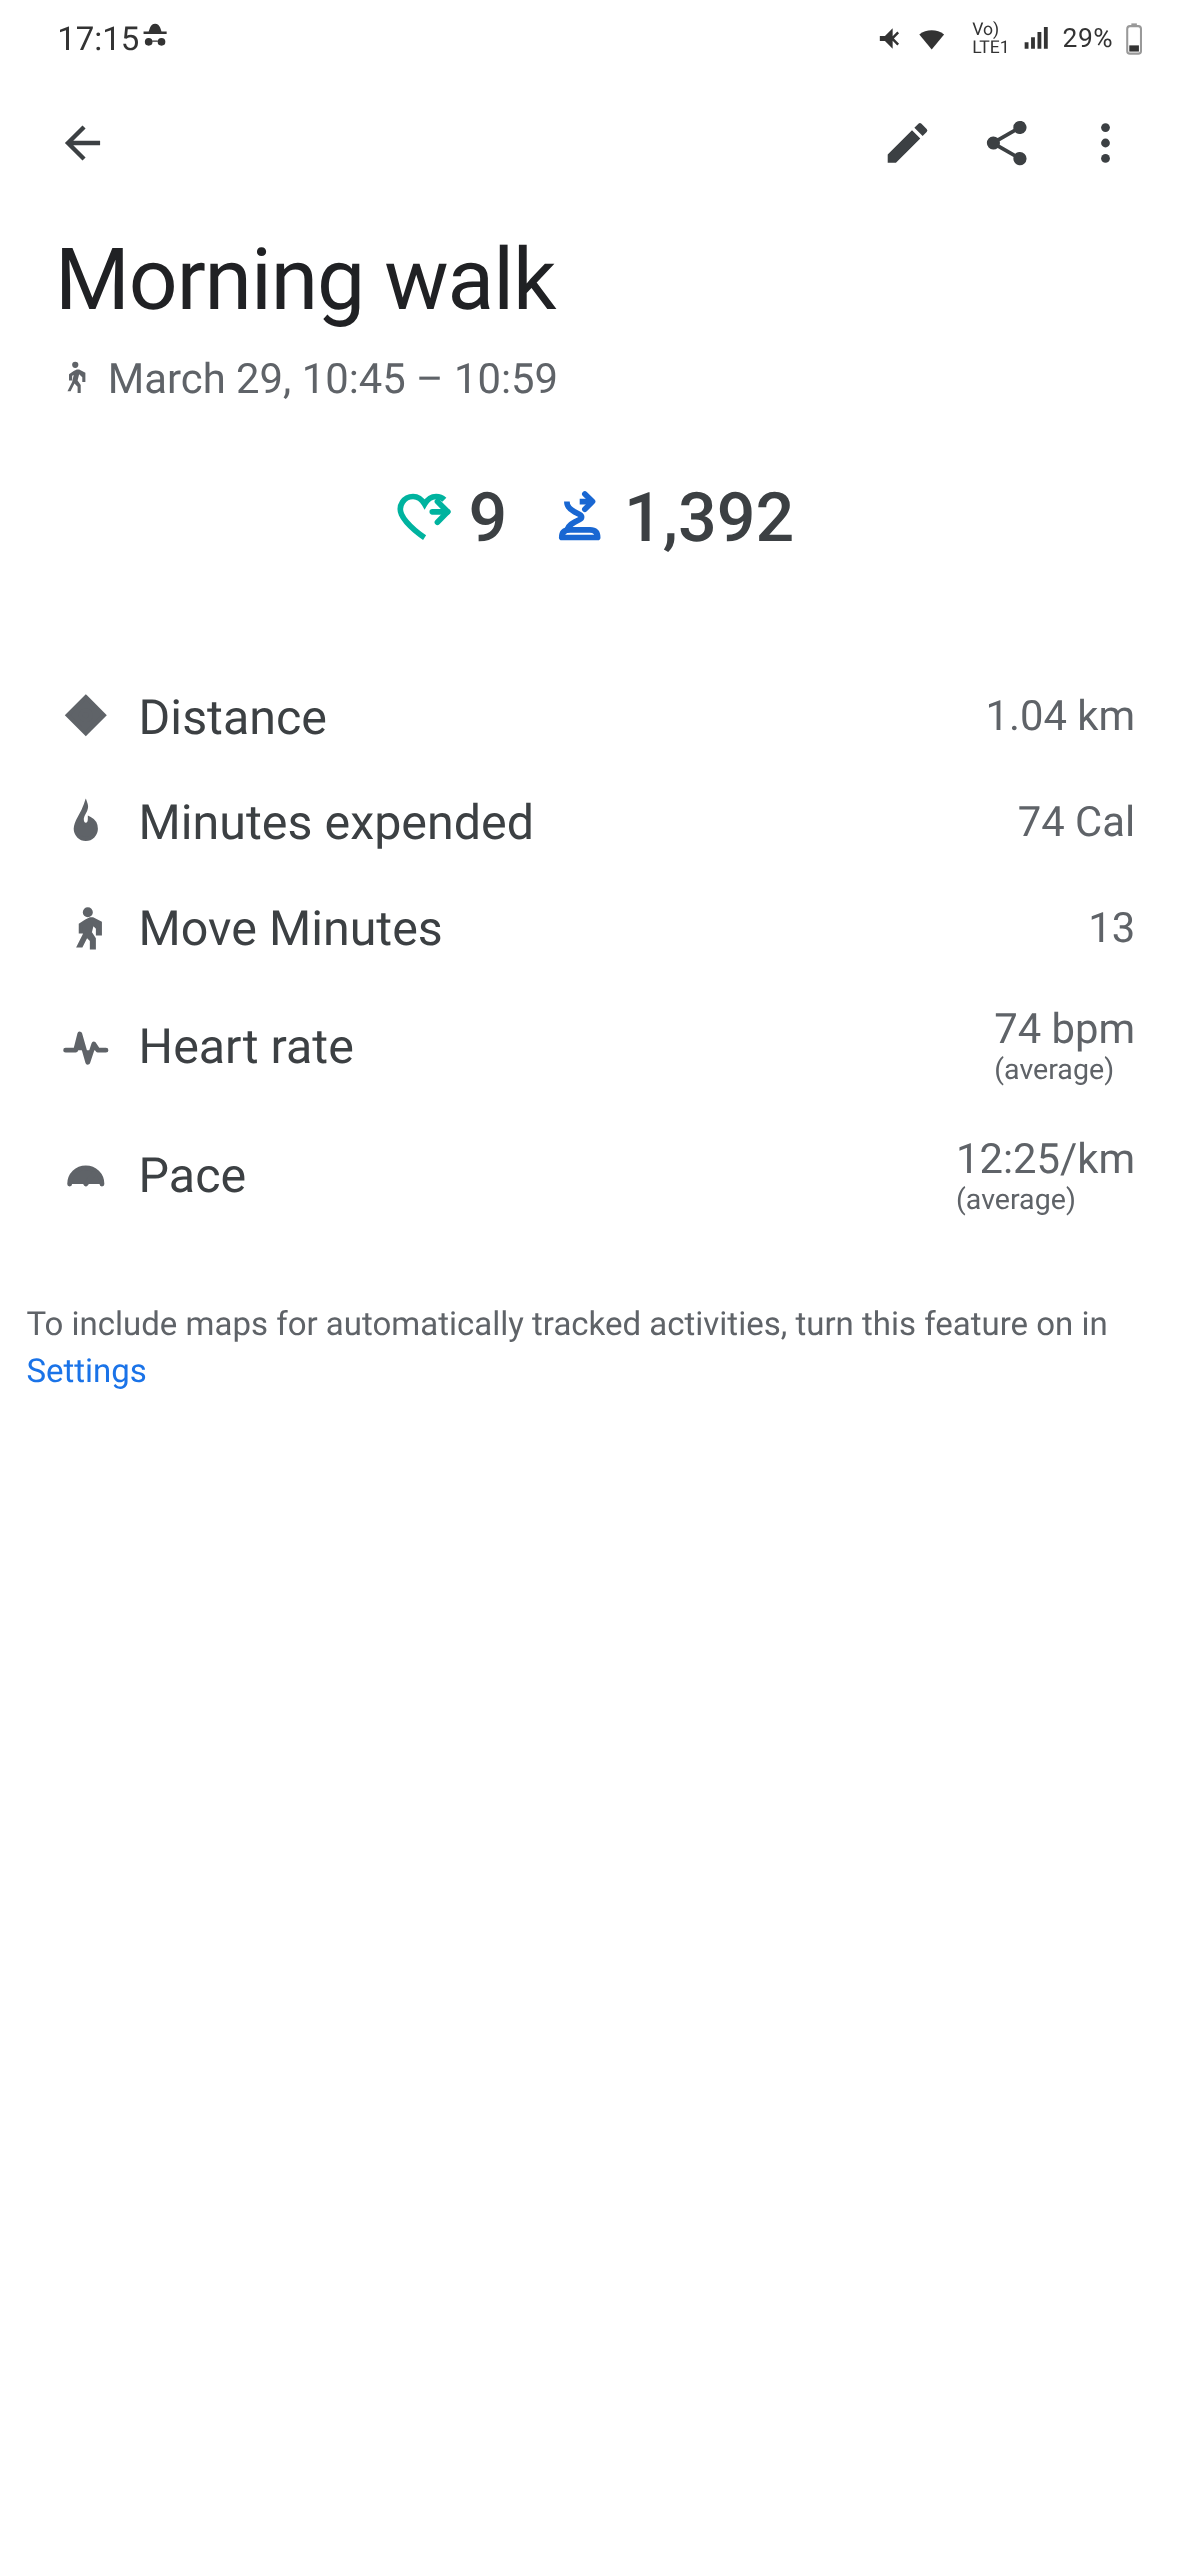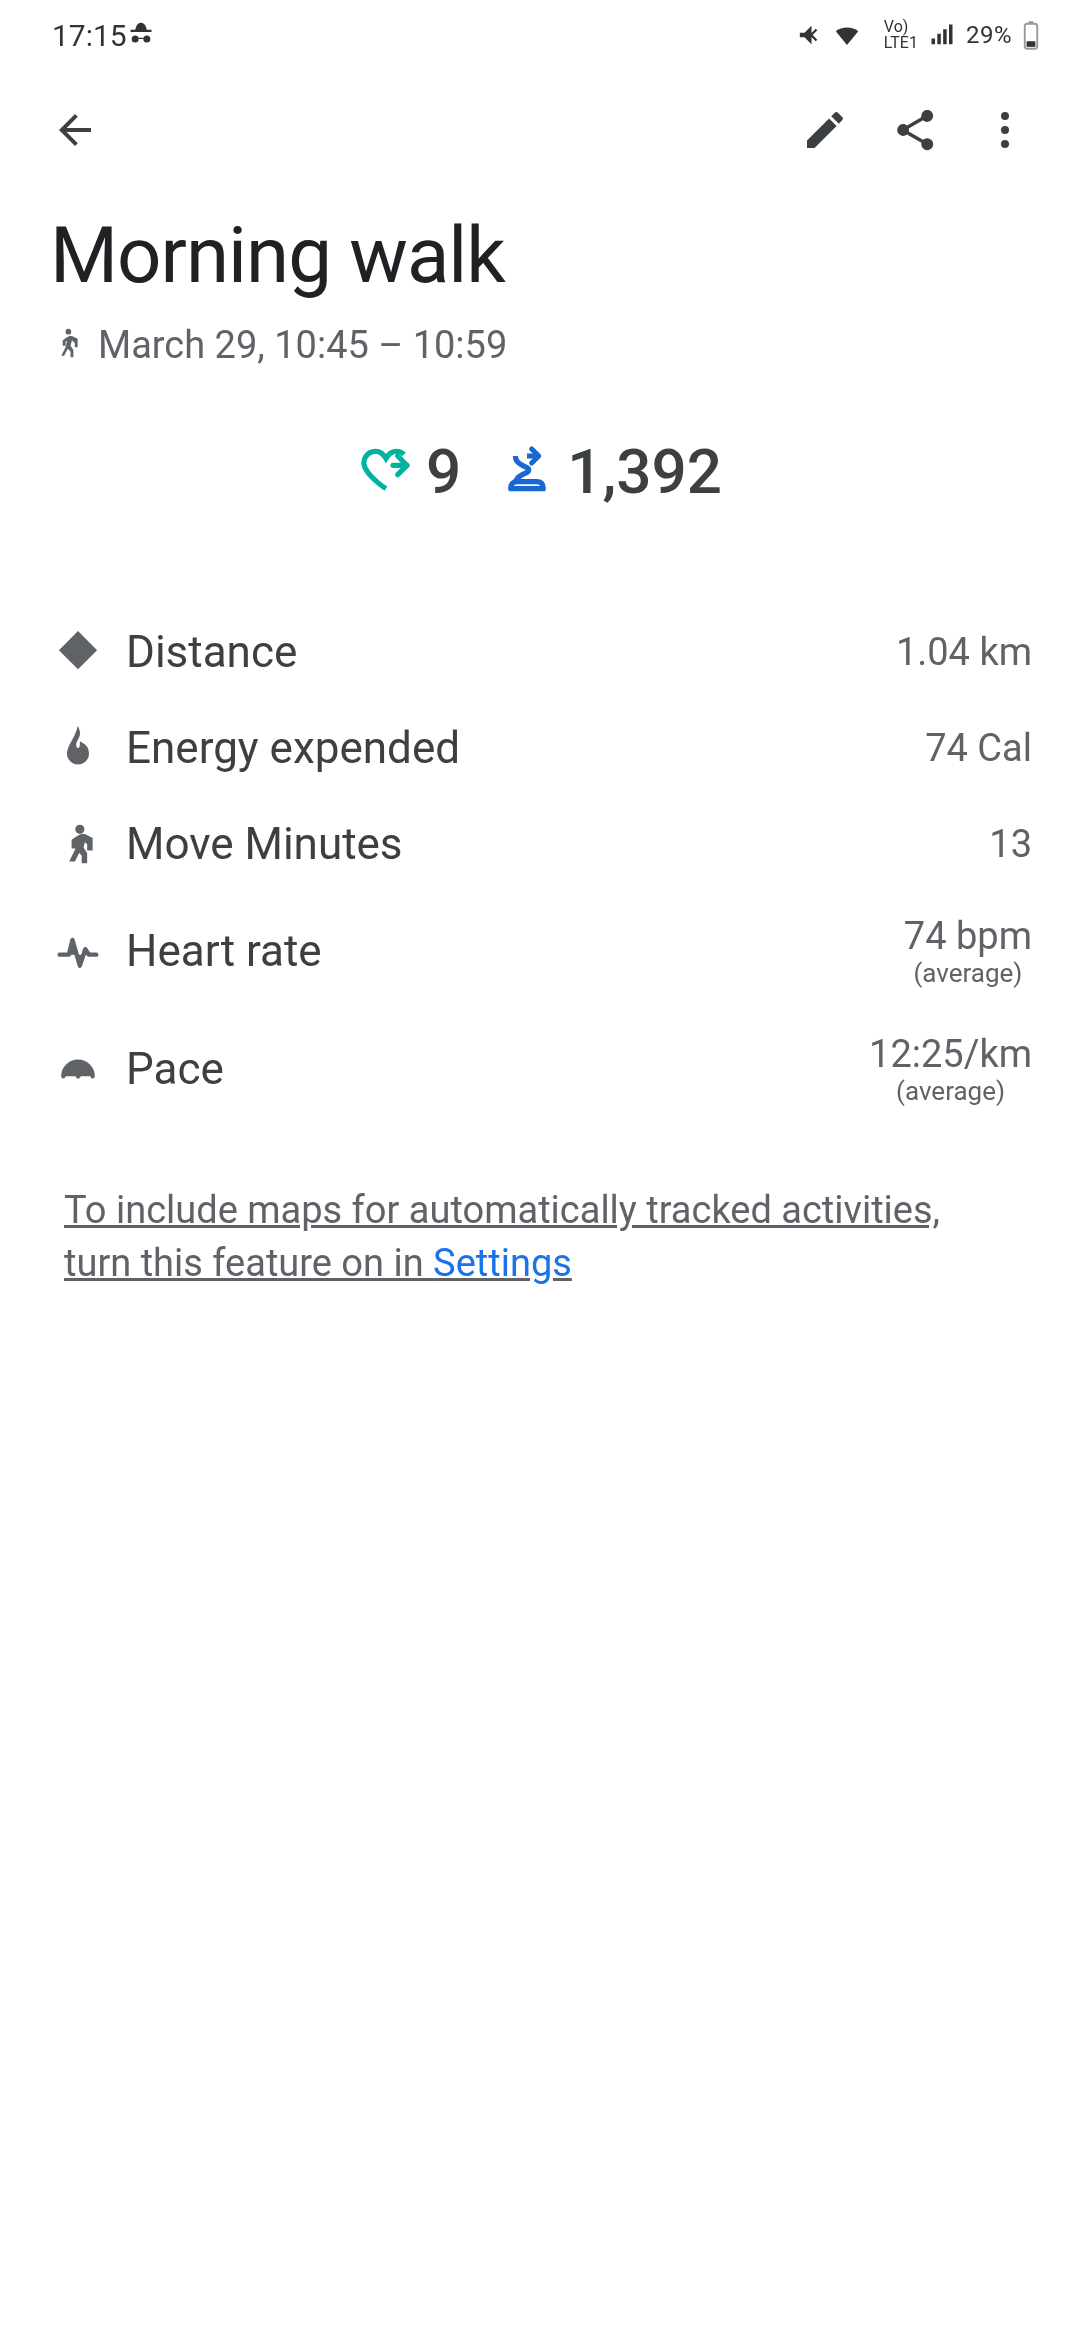--- a/index.html
+++ b/index.html
@@ -25,24 +25,24 @@
   .summary-cards { margin-top: 68px; display: flex; justify-content: center; align-items: center; gap: 38px; }
   .summary-item { display: flex; align-items: center; gap: 12px; }
   .summary-item .val { font-size: 62px; font-weight: 500; color: #3c4043; }
   .summary-item svg { width: 56px; height: 56px; }
 
   .stats { margin-top: 96px; padding: 0 48px; }
   .stat-row { display: flex; align-items: center; padding: 22px 0; }
   .stat-icon { width: 60px; display: flex; justify-content: center; }
   .stat-icon svg { width: 44px; height: 44px; fill: #5f6368; stroke: #5f6368; }
   .stat-label { margin-left: 18px; font-size: 44px; color: #3c4043; flex: 1; }
-  .stat-value { font-size: 38px; color: #5f6368; text-align: center; }
+  .stat-value { font-size: 38px; color: #5f6368; text-align: left; }
   .stat-value .sub { display: block; font-size: 26px; color: #5f6368; }
 
-  .map-note { margin-top: 56px; padding: 0 64px; font-size: 38px; line-height: 1.4; color: #5f6368; text-decoration: underline; }
+  .map-note { margin-top: 56px; padding: 0 24px; font-size: 30px; line-height: 1.4; color: #5f6368; }
   .map-note .link { color: #1a73e8; }
 </style>
 </head>
 <body>
 
 <div class="status-bar">
   <div class="status-left">
     <span>17:15</span>
     <span>
       <svg width="28" height="28" viewBox="0 0 24 24">
@@ -153,21 +153,21 @@
     <span class="stat-label">Distance</span>
     <span class="stat-value">1.04 km</span>
   </div>
 
   <div class="stat-row">
     <span class="stat-icon">
       <svg viewBox="0 0 24 24" fill="none" stroke="#5f6368" stroke-width="2">
           <path d="M12 3c1 3-2 4-2 7 0 2 1 3 2 3s2-1 2-3c2 1 3 3 3 5a5 5 0 01-10 0c0-4 3-6 5-12z"></path>
         </svg>
     </span>
-    <span class="stat-label">Energy expended</span>
+    <span class="stat-label">Minutes expended</span>
     <span class="stat-value">74 Cal</span>
   </div>
 
   <div class="stat-row">
     <span class="stat-icon">
       <svg viewBox="0 0 24 24" fill="#5f6368">
           <circle cx="13" cy="4" r="2"></circle>
           <path d="M14 7l-2 1-3 2v4h2v-3l1-.5L11 15l-3 6h2l2.5-5 2 2v4h2v-5l-2-3 1-4 2 2v3h2V9l-4-2z"></path>
         </svg>
     </span>

